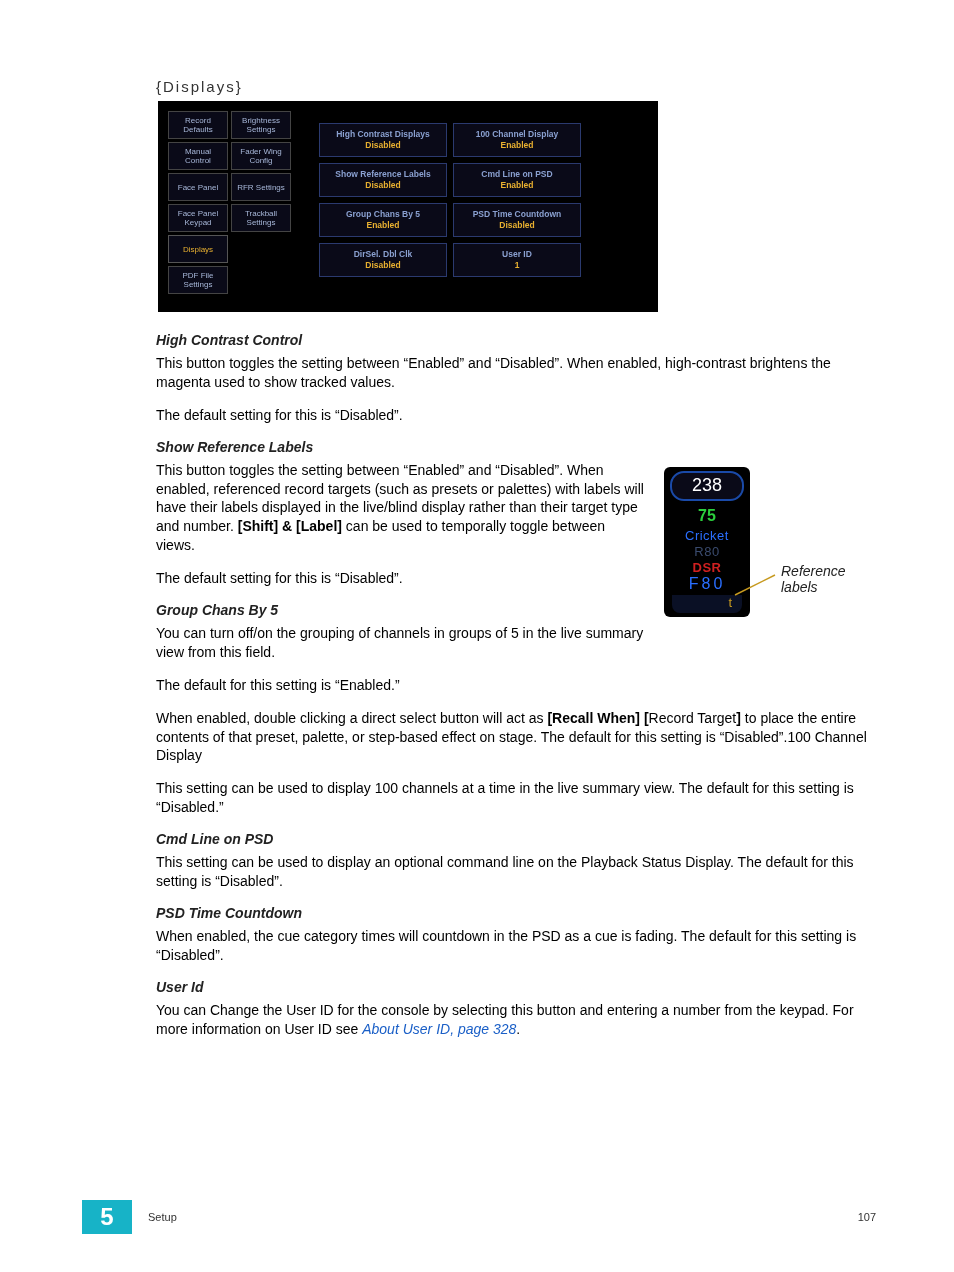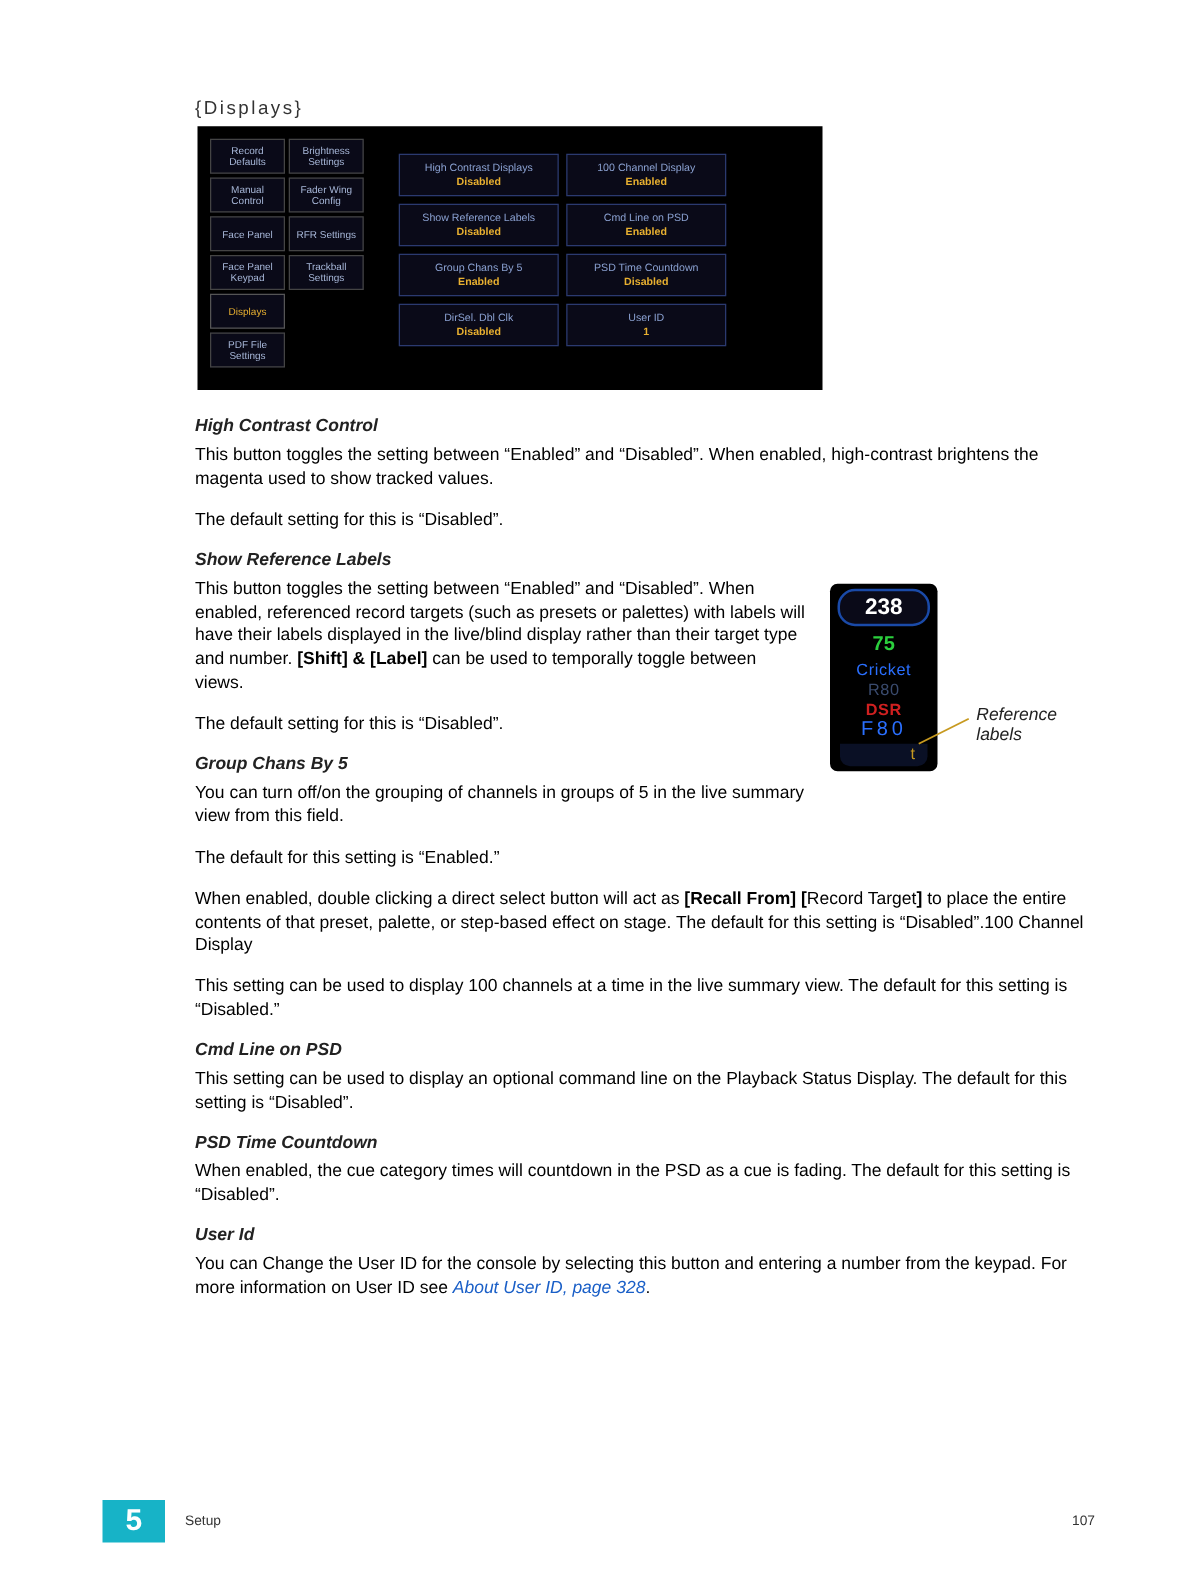--- a/index.html
+++ b/index.html
@@ -73,21 +73,21 @@
   .opt {
     border: 1px solid #2b3a6f;
     background: #0a0a18;
     display: flex;
     flex-direction: column;
     align-items: center;
     justify-content: center;
     font-size: 8.5px;
     line-height: 11px;
   }
-  .opt .lbl { color: #8aa0d0; font-weight: normal; }
+  .opt .lbl { color: #8aa0d0; font-weight: bold; }
   .opt .val { color: #e8b030; font-weight: bold; }
 
   .section-h {
     font-style: italic;
     font-weight: bold;
     color: #222;
     margin: 10px 0 6px 0;
   }
 
   .two-col {
@@ -116,21 +116,21 @@
     flex-direction: column;
     align-items: center;
     gap: 2px;
   }
   .oval {
     width: 70px;
     height: 26px;
     border: 2px solid #1a4aa8;
     border-radius: 14px;
     color: #fff;
-    font-weight: bold;
+    font-weight: normal;
     font-size: 18px;
     display: flex;
     align-items: center;
     justify-content: center;
     background: #0a0a18;
   }
   .big-green {
     color: #2bcf3d;
     font-size: 16px;
     font-weight: bold;
@@ -285,21 +285,21 @@
         <svg width="44" height="28">
           <line x1="42" y1="4" x2="2" y2="24" stroke="#c79a20" stroke-width="1.5"></line>
         </svg>
         <div class="callout-text">Reference labels</div>
       </div>
     </div>
   </div>
 
   <p class="body-text">The default for this setting is “Enabled.”</p>
 
-  <p class="body-text"><span>When enabled, double clicking a direct select button will act as </span><b>[Recall From] [</b><span>Record Target</span><b>]</b><span> to place the entire contents of that preset, palette, or step-based effect on stage. The default for this setting is “Disabled”.100 Channel Display</span></p>
+  <p class="body-text"><span>When enabled, double clicking a direct select button will act as </span><b>[Recall When] [</b><span>Record Target</span><b>]</b><span> to place the entire contents of that preset, palette, or step-based effect on stage. The default for this setting is “Disabled”.100 Channel Display</span></p>
   <p class="body-text">This setting can be used to display 100 channels at a time in the live summary view. The default for this setting is “Disabled.”</p>
 
   <div class="section-h">Cmd Line on PSD</div>
   <p class="body-text">This setting can be used to display an optional command line on the Playback Status Display. The default for this setting is “Disabled”.</p>
 
   <div class="section-h">PSD Time Countdown</div>
   <p class="body-text">When enabled, the cue category times will countdown in the PSD as a cue is fading. The default for this setting is “Disabled”.</p>
 
   <div class="section-h">User Id</div>
   <p class="body-text"><span>You can Change the User ID for the console by selecting this button and entering a number from the keypad. For more information on User ID see </span><span class="link">About User ID, page 328</span><span>.</span></p>

